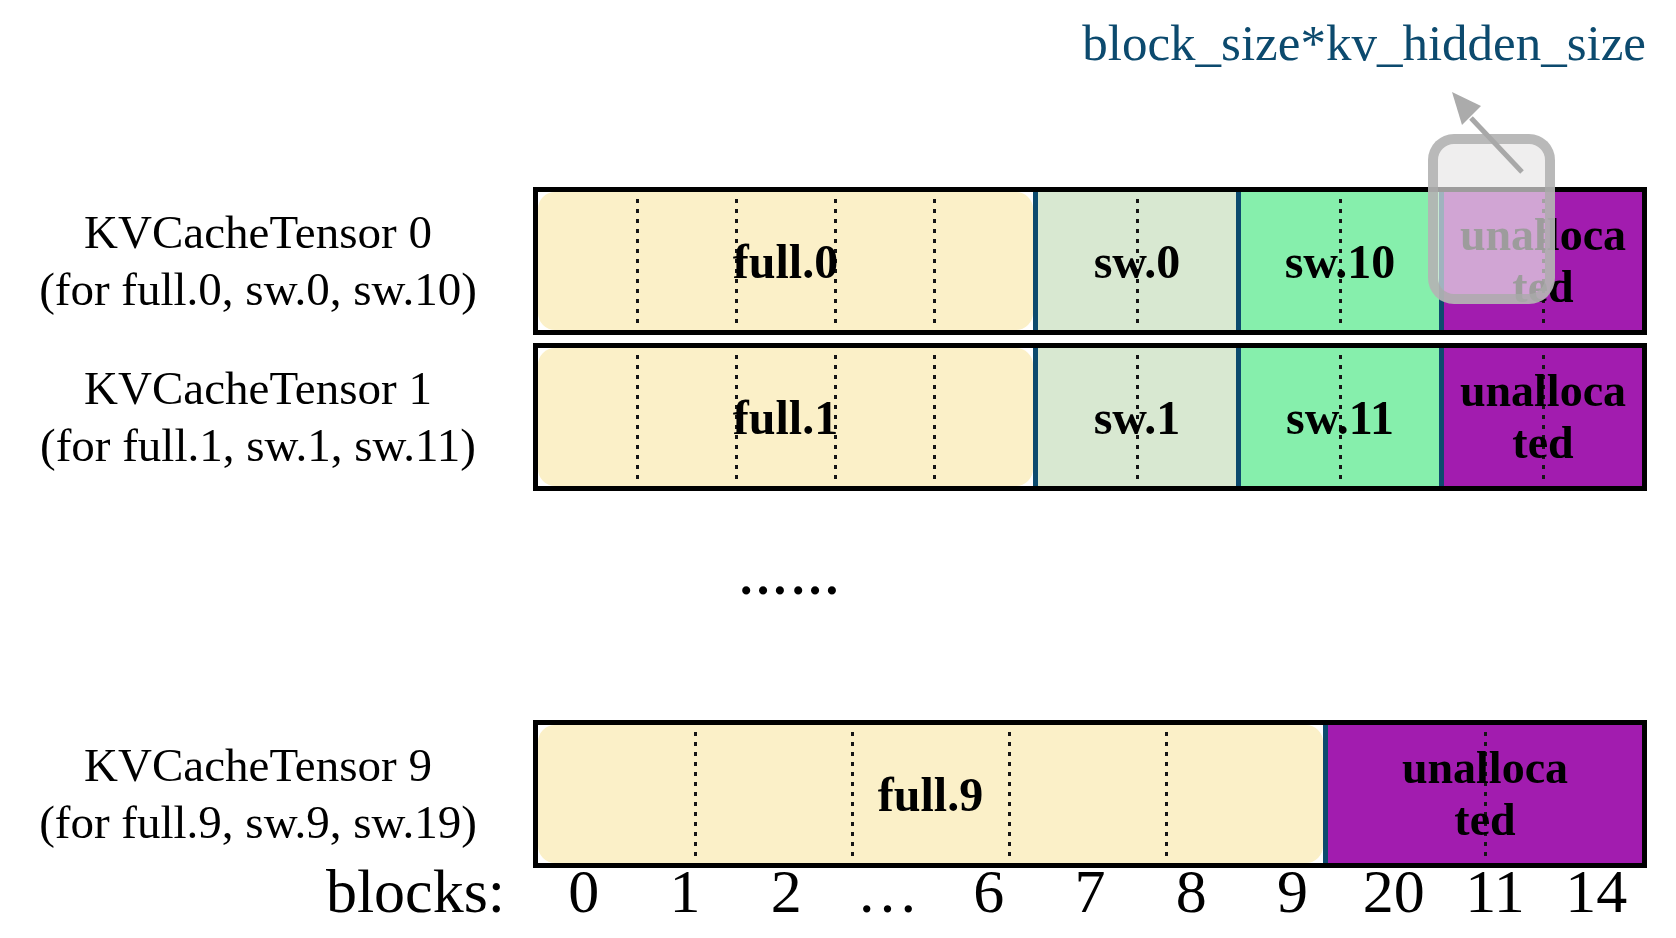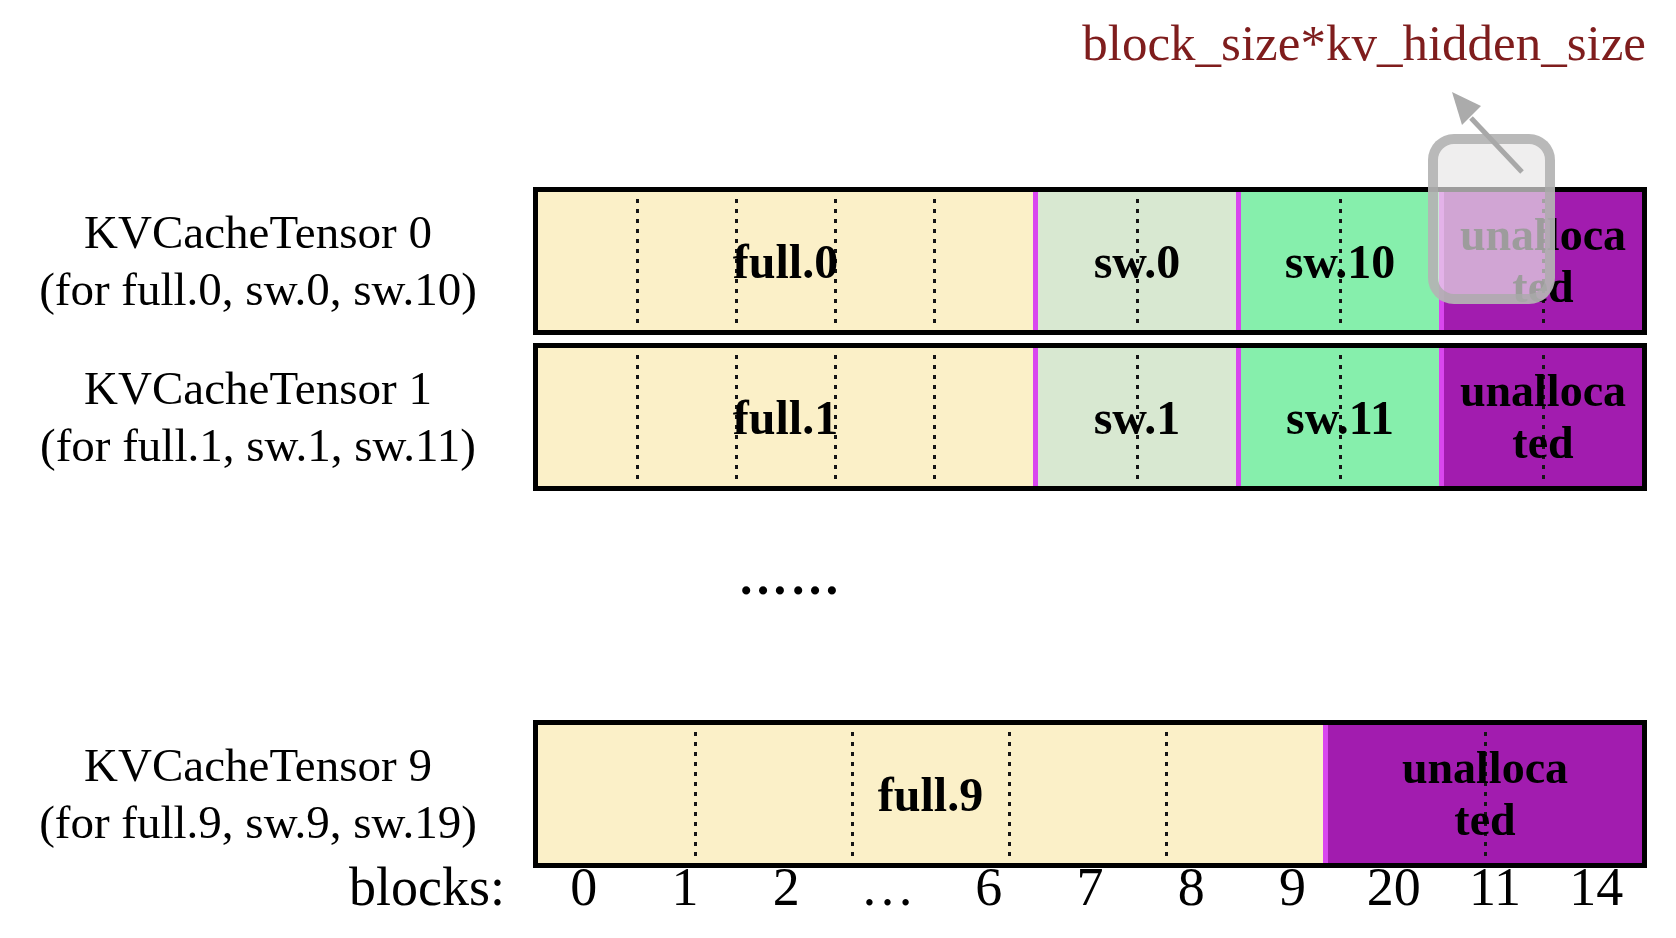--- a/index.html
+++ b/index.html
@@ -3,38 +3,38 @@
 <meta charset="utf-8">
 <style>
   html,body{margin:0;padding:0;background:#fff;}
   .canvas{
     position:relative;width:1676px;height:938px;background:#ffffff;overflow:hidden;
     font-family:"Liberation Serif","DejaVu Serif",serif;color:#000;
   }
   
   .annotation{
     position:absolute;top:14px;right:30px;font-size:51px;line-height:1.15;
-    white-space:nowrap;color:#7f1d1d;
+    white-space:nowrap;color:#0c4a6e;
   }
   .arrow-svg{position:absolute;left:1380px;top:70px;width:200px;height:120px;z-index:6;}
   
   .row{position:absolute;left:0;width:1676px;height:148px;margin-top:39px;}
   .row-0{top:148px;} .row-1{top:304px;} .row-9{top:681px;}
   .row-label{
     position:absolute;left:18px;top:0;width:480px;height:148px;
     display:flex;flex-direction:column;justify-content:center;align-items:center;
     font-size:47px;line-height:57px;text-align:center;white-space:nowrap;
   }
   .bar{
     position:absolute;left:533px;top:0;width:1114px;height:148px;
     box-sizing:border-box;border:5px solid #000;display:flex;background:#fff;
   }
   .section{position:relative;display:flex;align-items:center;justify-content:center;}
-  .section + .section{border-left:5px solid #d946ef;}
-  .sec-full{flex:5;background:#FBF0C8;}
+  .section + .section{border-left:5px solid #0c4a6e;}
+  .sec-full{flex:5;background:#FBF0C8;border-radius:17px;}
   .sec-sw{flex:2;background:#D8E8D1;}
   .sec-sw2{flex:2;background:#86efac;}
   .sec-unalloc{flex:2;background:#a21caf;}
   .sec-label{font-weight:bold;font-size:48px;z-index:2;}
   .sec-label-2line{
     font-weight:bold;font-size:46px;line-height:52px;text-align:center;z-index:2;
     display:flex;flex-direction:column;align-items:center;
   }
   .dotl{
     position:absolute;top:7px;bottom:7px;width:3px;z-index:1;
@@ -45,21 +45,21 @@
     position:absolute;left:1428px;top:134px;width:127px;height:170px;z-index:5;
     box-sizing:border-box;border:10px solid rgba(170,170,170,0.78);
     border-radius:26px;background:rgba(231,230,230,0.68);
   }
   
   .dots-sep{
     position:absolute;left:660px;top:548px;width:260px;text-align:center;
     font-size:50px;font-weight:bold;letter-spacing:2px;
   }
   
-  .axis{position:absolute;left:0;top:856px;width:1676px;height:60px;font-size:54px;}
+  .axis{position:absolute;left:0;top:856px;width:1676px;height:60px;font-size:62px;}
   .axis-caption{position:absolute;left:250px;width:255px;top:0;text-align:right;white-space:nowrap;}
   .axis-ticks{position:absolute;left:533px;top:0;width:1114px;display:flex;}
   .axis-tick{flex:1;text-align:center;}
 </style>
 </head>
 <body>
 
 <div class="canvas">
 
   <div class="annotation">block_size*kv_hidden_size</div>

